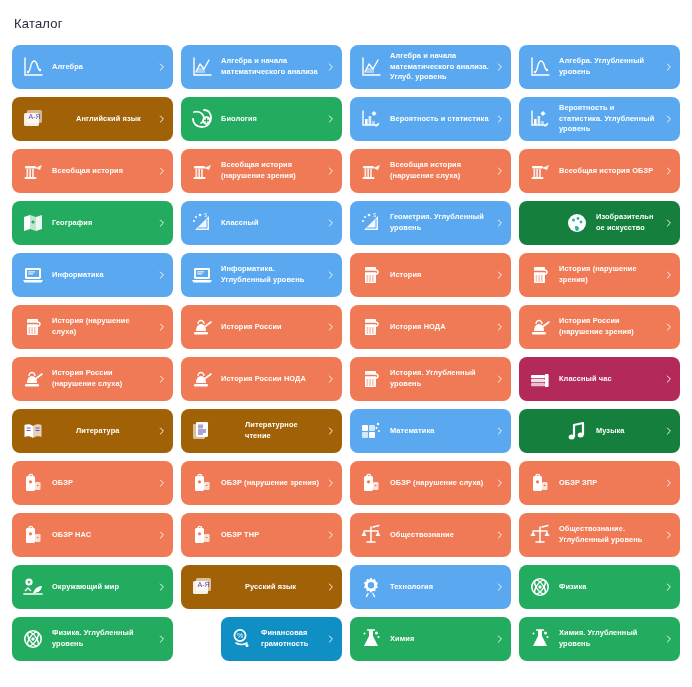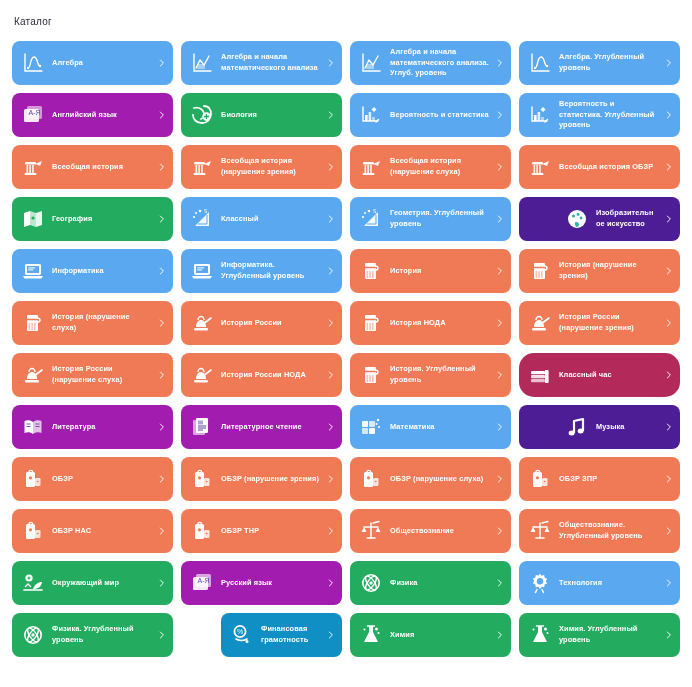--- a/index.html
+++ b/index.html
@@ -14,21 +14,21 @@
     overflow: hidden;
   }
   .page {
     width: 692px;
     height: 687px;
     box-sizing: border-box;
     padding: 14px 12px 0 12px;
     background: #ffffff;
   }
   .page-title {
-    font-size: 10px;
+    font-size: 13px;
     color: #2b2b3a;
     font-weight: 400;
     letter-spacing: .2px;
     margin: 2px 0 14px 2px;
   }
   .grid {
     display: grid;
     grid-template-columns: repeat(4, 1fr);
     column-gap: 8px;
     row-gap: 8px;
@@ -75,25 +75,25 @@
     top: 50%;
     transform: translateY(-50%);
     width: 9px;
     height: 9px;
     opacity: .95;
   }
   .card .chevron svg { width: 9px; height: 9px; display: block; }
 
   
   .c-blue   { background: #5aa9f0; }
-  .c-purple { background: #a21caf; }
+  .c-purple { background: #a16207; gap: 24px; }
   .c-green  { background: #23ac5f; }
   .c-orange { background: #ef7a55; }
-  .c-teal   { background: #4c1d95; padding-left: 45px; }
-  .c-maroon { background: #b3295a; border-radius: 15px; }
+  .c-teal   { background: #15803d; padding-left: 45px; }
+  .c-maroon { background: #b3295a; }
   .c-cyan   { background: #0f8fc4; margin-left: 40px; }
 </style>
 </head>
 <body>
 
 <div class="page">
   <div class="page-title">Каталог</div>
   <div class="grid" id="grid">
       <div class="card c-blue">
         <span class="icon">
@@ -801,45 +801,45 @@
             <text x="13.5" y="12" font-size="7" text-anchor="middle" fill="#5b48ab" font-family="Liberation Sans, sans-serif">А-Я</text>
           </svg>
         </span>
         <span class="label">Русский язык</span>
         <span class="chevron">
           <svg viewBox="0 0 24 24">
             <path d="M9 4l8 8-8 8" stroke="#fff" stroke-width="2.6" fill="none" stroke-linecap="round" stroke-linejoin="round"></path>
           </svg>
         </span>
       </div>
+      <div class="card c-blue">
+        <span class="icon">
+          <svg viewBox="0 0 24 24">
+            <path d="M12 2.5l1.6 2.2 2.6-.6.4 2.7 2.5 1-1.2 2.4 1.2 2.4-2.5 1-.4 2.7-2.6-.6L12 18l-1.6-2.3-2.6.6-.4-2.7-2.5-1L6.1 10 4.9 7.6l2.5-1 .4-2.7 2.6.6z" fill="#fff"></path>
+            <circle cx="12" cy="10.2" r="3.2" fill="#5aa9f0"></circle>
+            <path d="M9 18.5l-1.5 3M14 18.5l1.5 3" stroke="#fff" stroke-width="1.4" stroke-linecap="round"></path>
+          </svg>
+        </span>
+        <span class="label">Технология</span>
+        <span class="chevron">
+          <svg viewBox="0 0 24 24">
+            <path d="M9 4l8 8-8 8" stroke="#fff" stroke-width="2.6" fill="none" stroke-linecap="round" stroke-linejoin="round"></path>
+          </svg>
+        </span>
+      </div>
       <div class="card c-green">
         <span class="icon">
           <svg viewBox="0 0 24 24">
             <circle cx="12" cy="12" r="8.2" fill="none" stroke="#fff" stroke-width="1.6"></circle>
             <ellipse cx="12" cy="12" rx="3.4" ry="8" fill="none" stroke="#fff" stroke-width="1.4" transform="rotate(35 12 12)"></ellipse>
             <ellipse cx="12" cy="12" rx="3.4" ry="8" fill="none" stroke="#fff" stroke-width="1.4" transform="rotate(-35 12 12)"></ellipse>
             <circle cx="12" cy="12" r="1.7" fill="#fff"></circle>
           </svg>
         </span>
         <span class="label">Физика</span>
-        <span class="chevron">
-          <svg viewBox="0 0 24 24">
-            <path d="M9 4l8 8-8 8" stroke="#fff" stroke-width="2.6" fill="none" stroke-linecap="round" stroke-linejoin="round"></path>
-          </svg>
-        </span>
-      </div>
-      <div class="card c-blue">
-        <span class="icon">
-          <svg viewBox="0 0 24 24">
-            <path d="M12 2.5l1.6 2.2 2.6-.6.4 2.7 2.5 1-1.2 2.4 1.2 2.4-2.5 1-.4 2.7-2.6-.6L12 18l-1.6-2.3-2.6.6-.4-2.7-2.5-1L6.1 10 4.9 7.6l2.5-1 .4-2.7 2.6.6z" fill="#fff"></path>
-            <circle cx="12" cy="10.2" r="3.2" fill="#5aa9f0"></circle>
-            <path d="M9 18.5l-1.5 3M14 18.5l1.5 3" stroke="#fff" stroke-width="1.4" stroke-linecap="round"></path>
-          </svg>
-        </span>
-        <span class="label">Технология</span>
         <span class="chevron">
           <svg viewBox="0 0 24 24">
             <path d="M9 4l8 8-8 8" stroke="#fff" stroke-width="2.6" fill="none" stroke-linecap="round" stroke-linejoin="round"></path>
           </svg>
         </span>
       </div>
       <div class="card c-green">
         <span class="icon">
           <svg viewBox="0 0 24 24">
             <circle cx="12" cy="12" r="8.2" fill="none" stroke="#fff" stroke-width="1.6"></circle>

